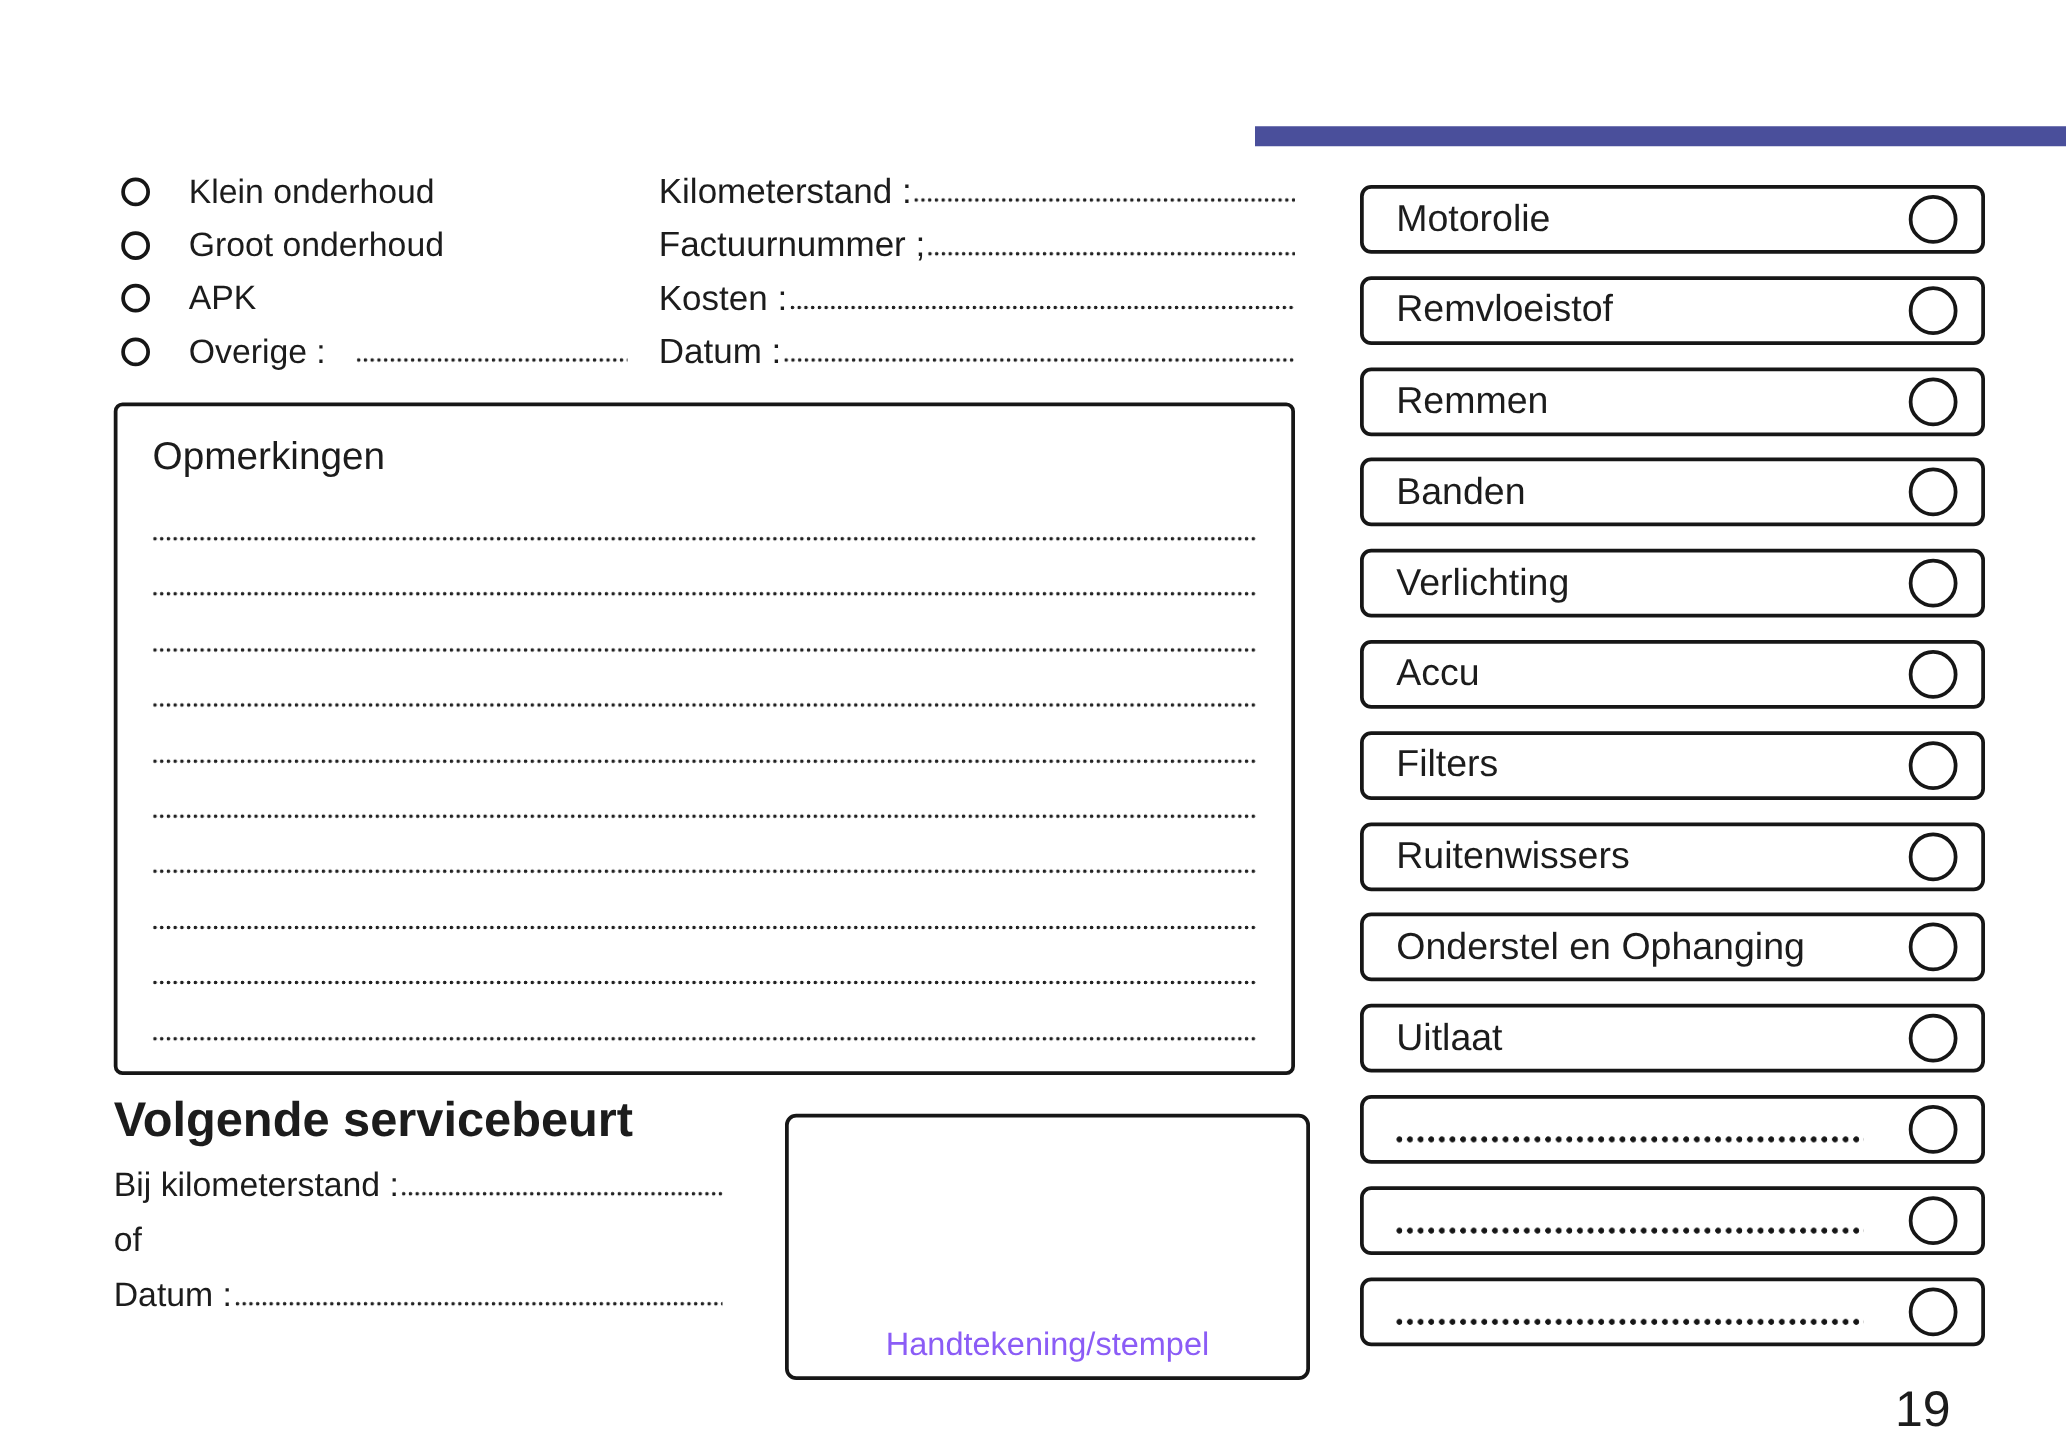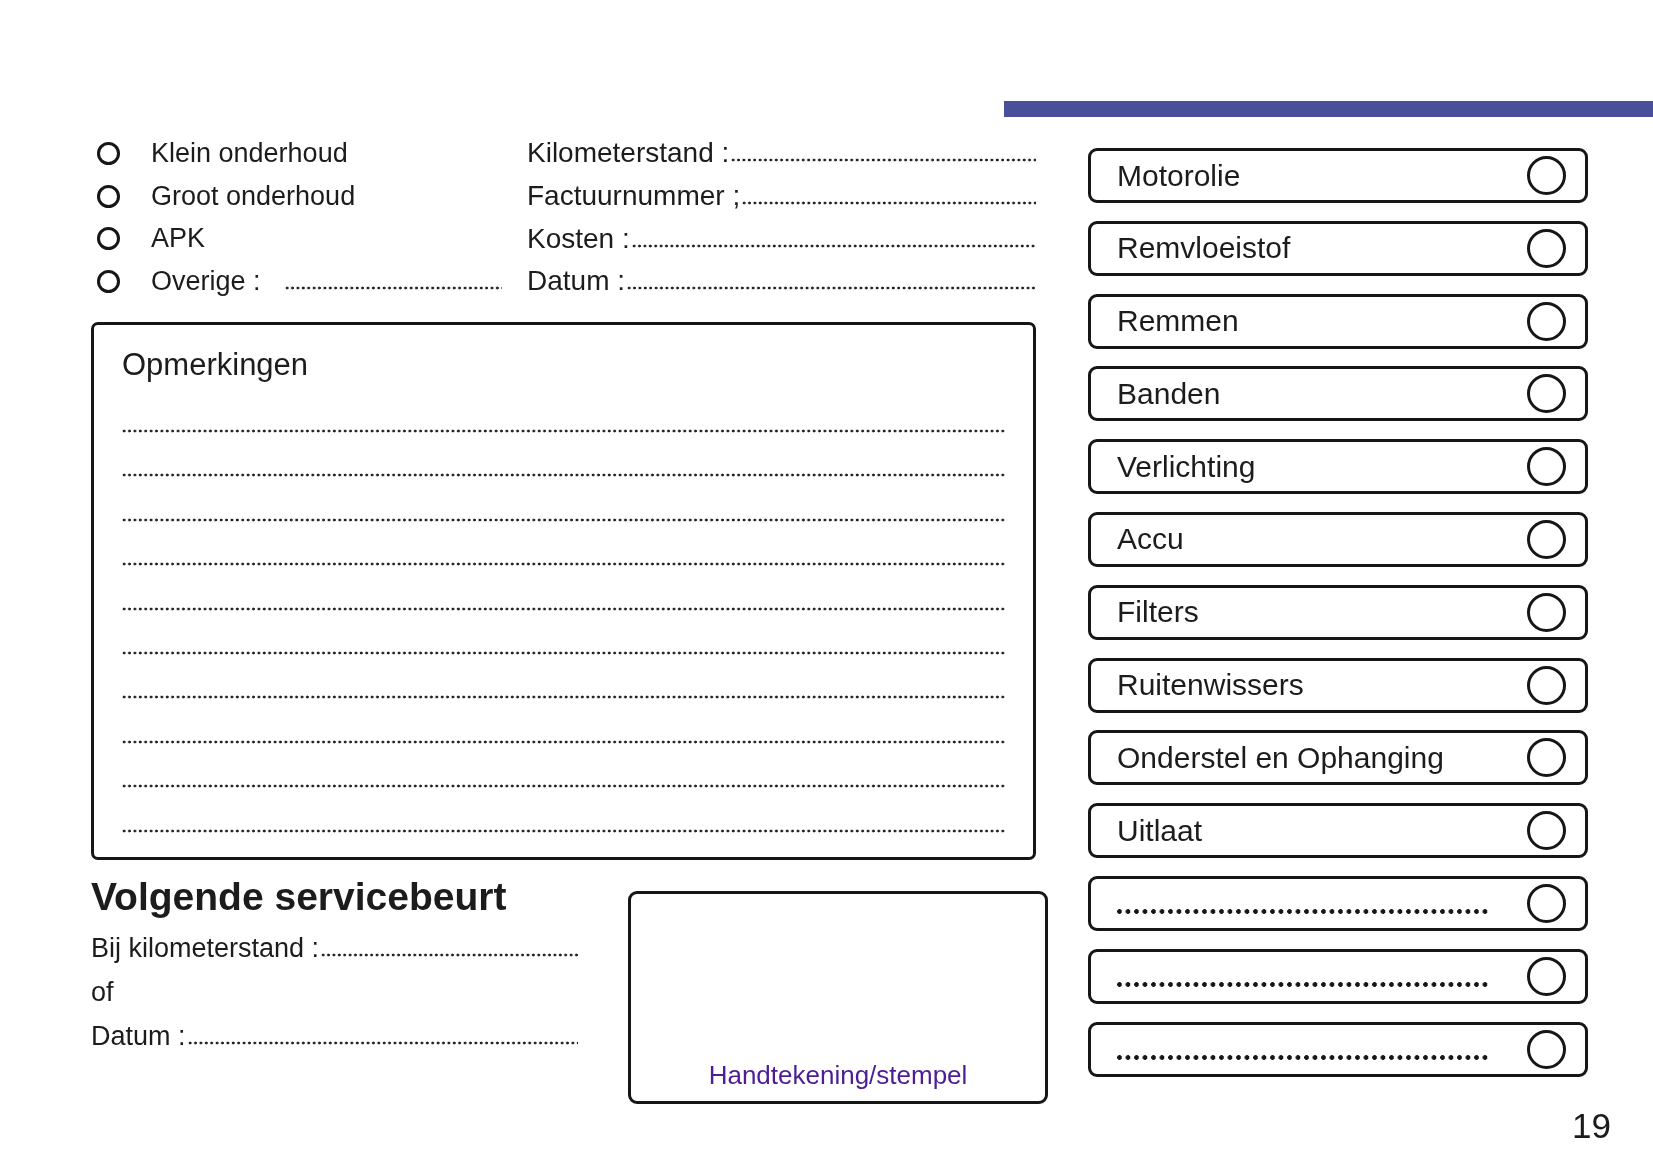--- a/index.html
+++ b/index.html
@@ -39,32 +39,32 @@
     background-size:5.4px 4px;}
 
   
   .next{position:absolute;left:91px;top:880px;width:487px;}
   .next-title{font-size:39px;font-weight:bold;line-height:34px;margin-bottom:12px;}
   .next-row{height:44px;display:flex;align-items:center;text-align:center;}
   .next-label{font-size:27px;white-space:nowrap;margin-right:2px;}
 
   
   .sig{position:absolute;left:628px;top:891px;width:420px;height:213px;border:3px solid #161616;border-radius:9px;box-sizing:border-box;}
-  .sig-caption{position:absolute;left:0;right:0;bottom:10px;text-align:center;color:#4c1d95;font-size:26px;}
+  .sig-caption{position:absolute;left:0;right:0;bottom:10px;text-align:center;color:#8b5cf6;font-size:26px;}
 
   
   .checklist{position:absolute;left:1088px;top:148px;width:500px;display:flex;flex-direction:column;gap:17.8px;}
   .chk-item{height:55px;border:3px solid #161616;border-radius:9px;box-sizing:border-box;display:flex;align-items:center;padding:0 19px 0 26px;background:#fff;}
   .chk-label{font-size:30px;white-space:nowrap;}
   .chk-circle{width:39px;height:39px;border:3px solid #161616;border-radius:50%;box-sizing:border-box;margin-left:auto;flex:0 0 auto;}
   .chk-dots{flex:1;height:5px;margin-right:36px;margin-top:16px;background-repeat:repeat-x;
     background-image:radial-gradient(circle at 2.5px 2.5px,#161616 2.1px,transparent 2.6px);
     background-size:8.5px 5px;}
 
-  .pagenum{position:absolute;left:1572px;top:1106px;font-size:35px;}
+  .pagenum{position:absolute;left:1516px;top:1106px;font-size:40px;}
 </style>
 </head>
 <body>
 
 <div class="page">
 
   <div class="accent-bar"></div>
 
   <div class="svc">
       <div class="svc-row">

